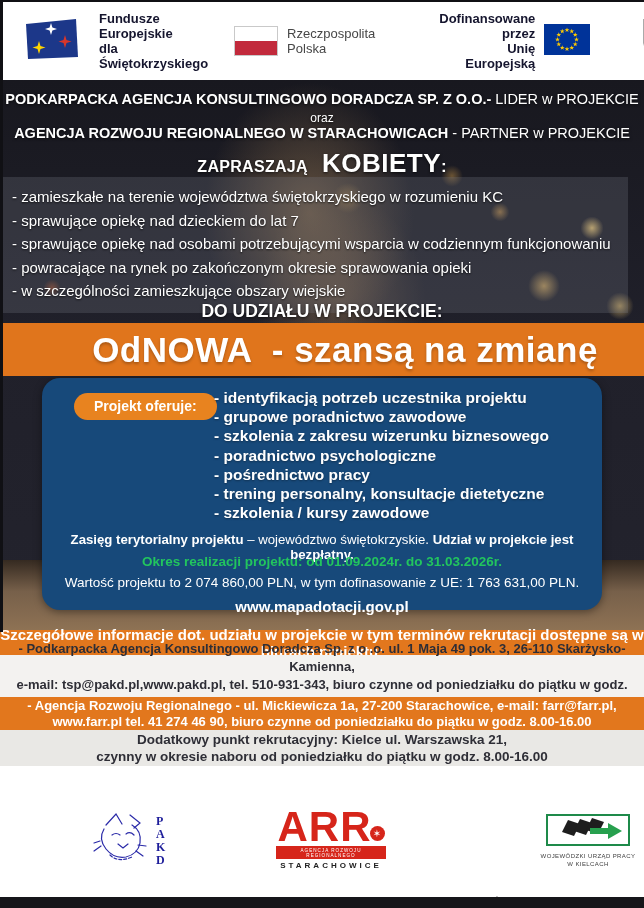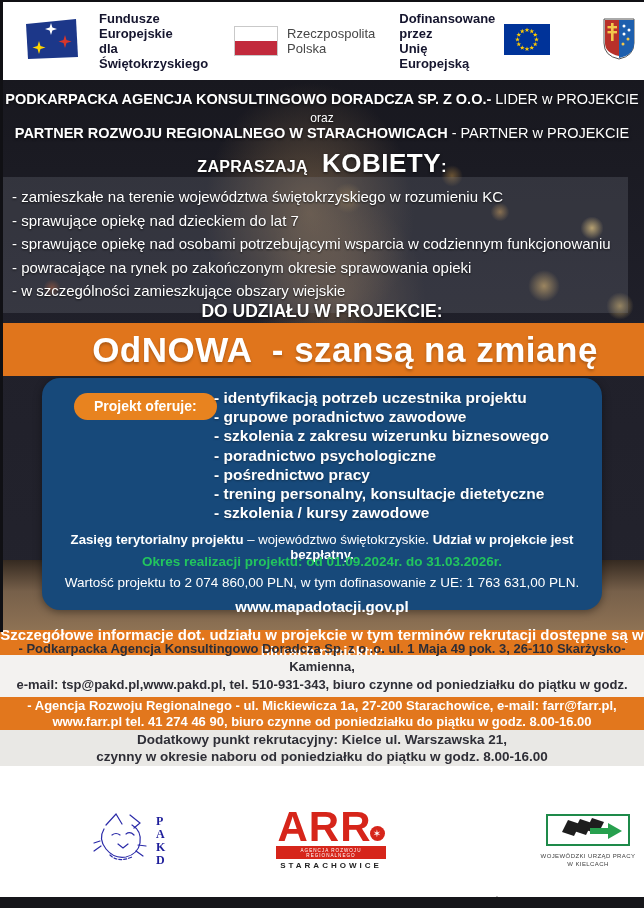--- a/index.html
+++ b/index.html
@@ -14,21 +14,21 @@
           display:flex;align-items:center;z-index:5;}
   .lg{display:flex;align-items:center;}
   .lg-fe{margin-left:20px;gap:9px;}
   .lg-fe .txt{margin-left:9px;font-weight:bold;font-size:13px;line-height:15px;color:#15152e;}
   .lg-pl{margin-left:26px;}
   .pl-flag{width:42px;height:28px;border:1px solid #c9c9c9;display:flex;flex-direction:column;}
   .pl-flag .w{flex:1;background:#fff;}
   .pl-flag .r{flex:1;background:#c22a3c;}
   .lg-pl .txt{margin-left:9px;font-size:13px;line-height:15px;color:#474747;}
   .lg-eu{margin-left:24px;}
-  .lg-eu .txt{text-align:left;font-weight:bold;font-size:13px;line-height:15px;color:#15152e;margin-right:9px;}
+  .lg-eu .txt{text-align:right;font-weight:bold;font-size:13px;line-height:15px;color:#15152e;margin-right:9px;margin-left:40px;}
   .hdr-divider{width:2px;height:46px;background:#4a4a4a;margin-left:30px;}
   .lg-voiv{margin-left:22px;}
   .lg-voiv .txt{margin-left:8px;font-size:8px;line-height:10px;letter-spacing:.6px;color:#3c3c3c;}
 
   
   .hero{position:absolute;top:80px;left:0;width:644px;height:550px;z-index:1;color:#fff;
     background:
       radial-gradient(circle 16px at 592px 148px, rgba(246,208,122,.8), transparent 72%),
       radial-gradient(circle 22px at 544px 206px, rgba(240,192,104,.65), transparent 72%),
       radial-gradient(circle 13px at 500px 132px, rgba(232,172,84,.55), transparent 72%),
@@ -182,21 +182,21 @@
       <div class="txt">
         <div>WOJEWÓDZTWO</div>
         <div>ŚWIĘTOKRZYSKIE</div>
       </div>
     </div>
   </header>
 
   <section class="hero">
     <div class="h-line1"><span class="b">PODKARPACKA AGENCJA KONSULTINGOWO DORADCZA SP. Z O.O.-</span><span> LIDER w PROJEKCIE</span></div>
     <div class="h-oraz">oraz</div>
-    <div class="h-line2"><span class="b">PARTNER ROZWOJU REGIONALNEGO W STARACHOWICACH</span><span> - PARTNER w PROJEKCIE</span></div>
+    <div class="h-line2"><span class="b">AGENCJA ROZWOJU REGIONALNEGO W STARACHOWICACH</span><span> - PARTNER w PROJEKCIE</span></div>
     <div class="h-invite">
       <span class="verb">ZAPRASZAJĄ</span><span class="grp">KOBIETY</span><span class="col">:</span>
     </div>
     <div class="bullets">
       <div class="bi">- zamieszkałe na terenie województwa świętokrzyskiego w rozumieniu KC</div>
       <div class="bi">- sprawujące opiekę nad dzieckiem do lat 7</div>
       <div class="bi">- sprawujące opiekę nad osobami potrzebującymi wsparcia w codziennym funkcjonowaniu</div>
       <div class="bi">- powracające na rynek po zakończonym okresie sprawowania opieki</div>
       <div class="bi">- w szczególności zamieszkujące obszary wiejskie</div>
     </div>

